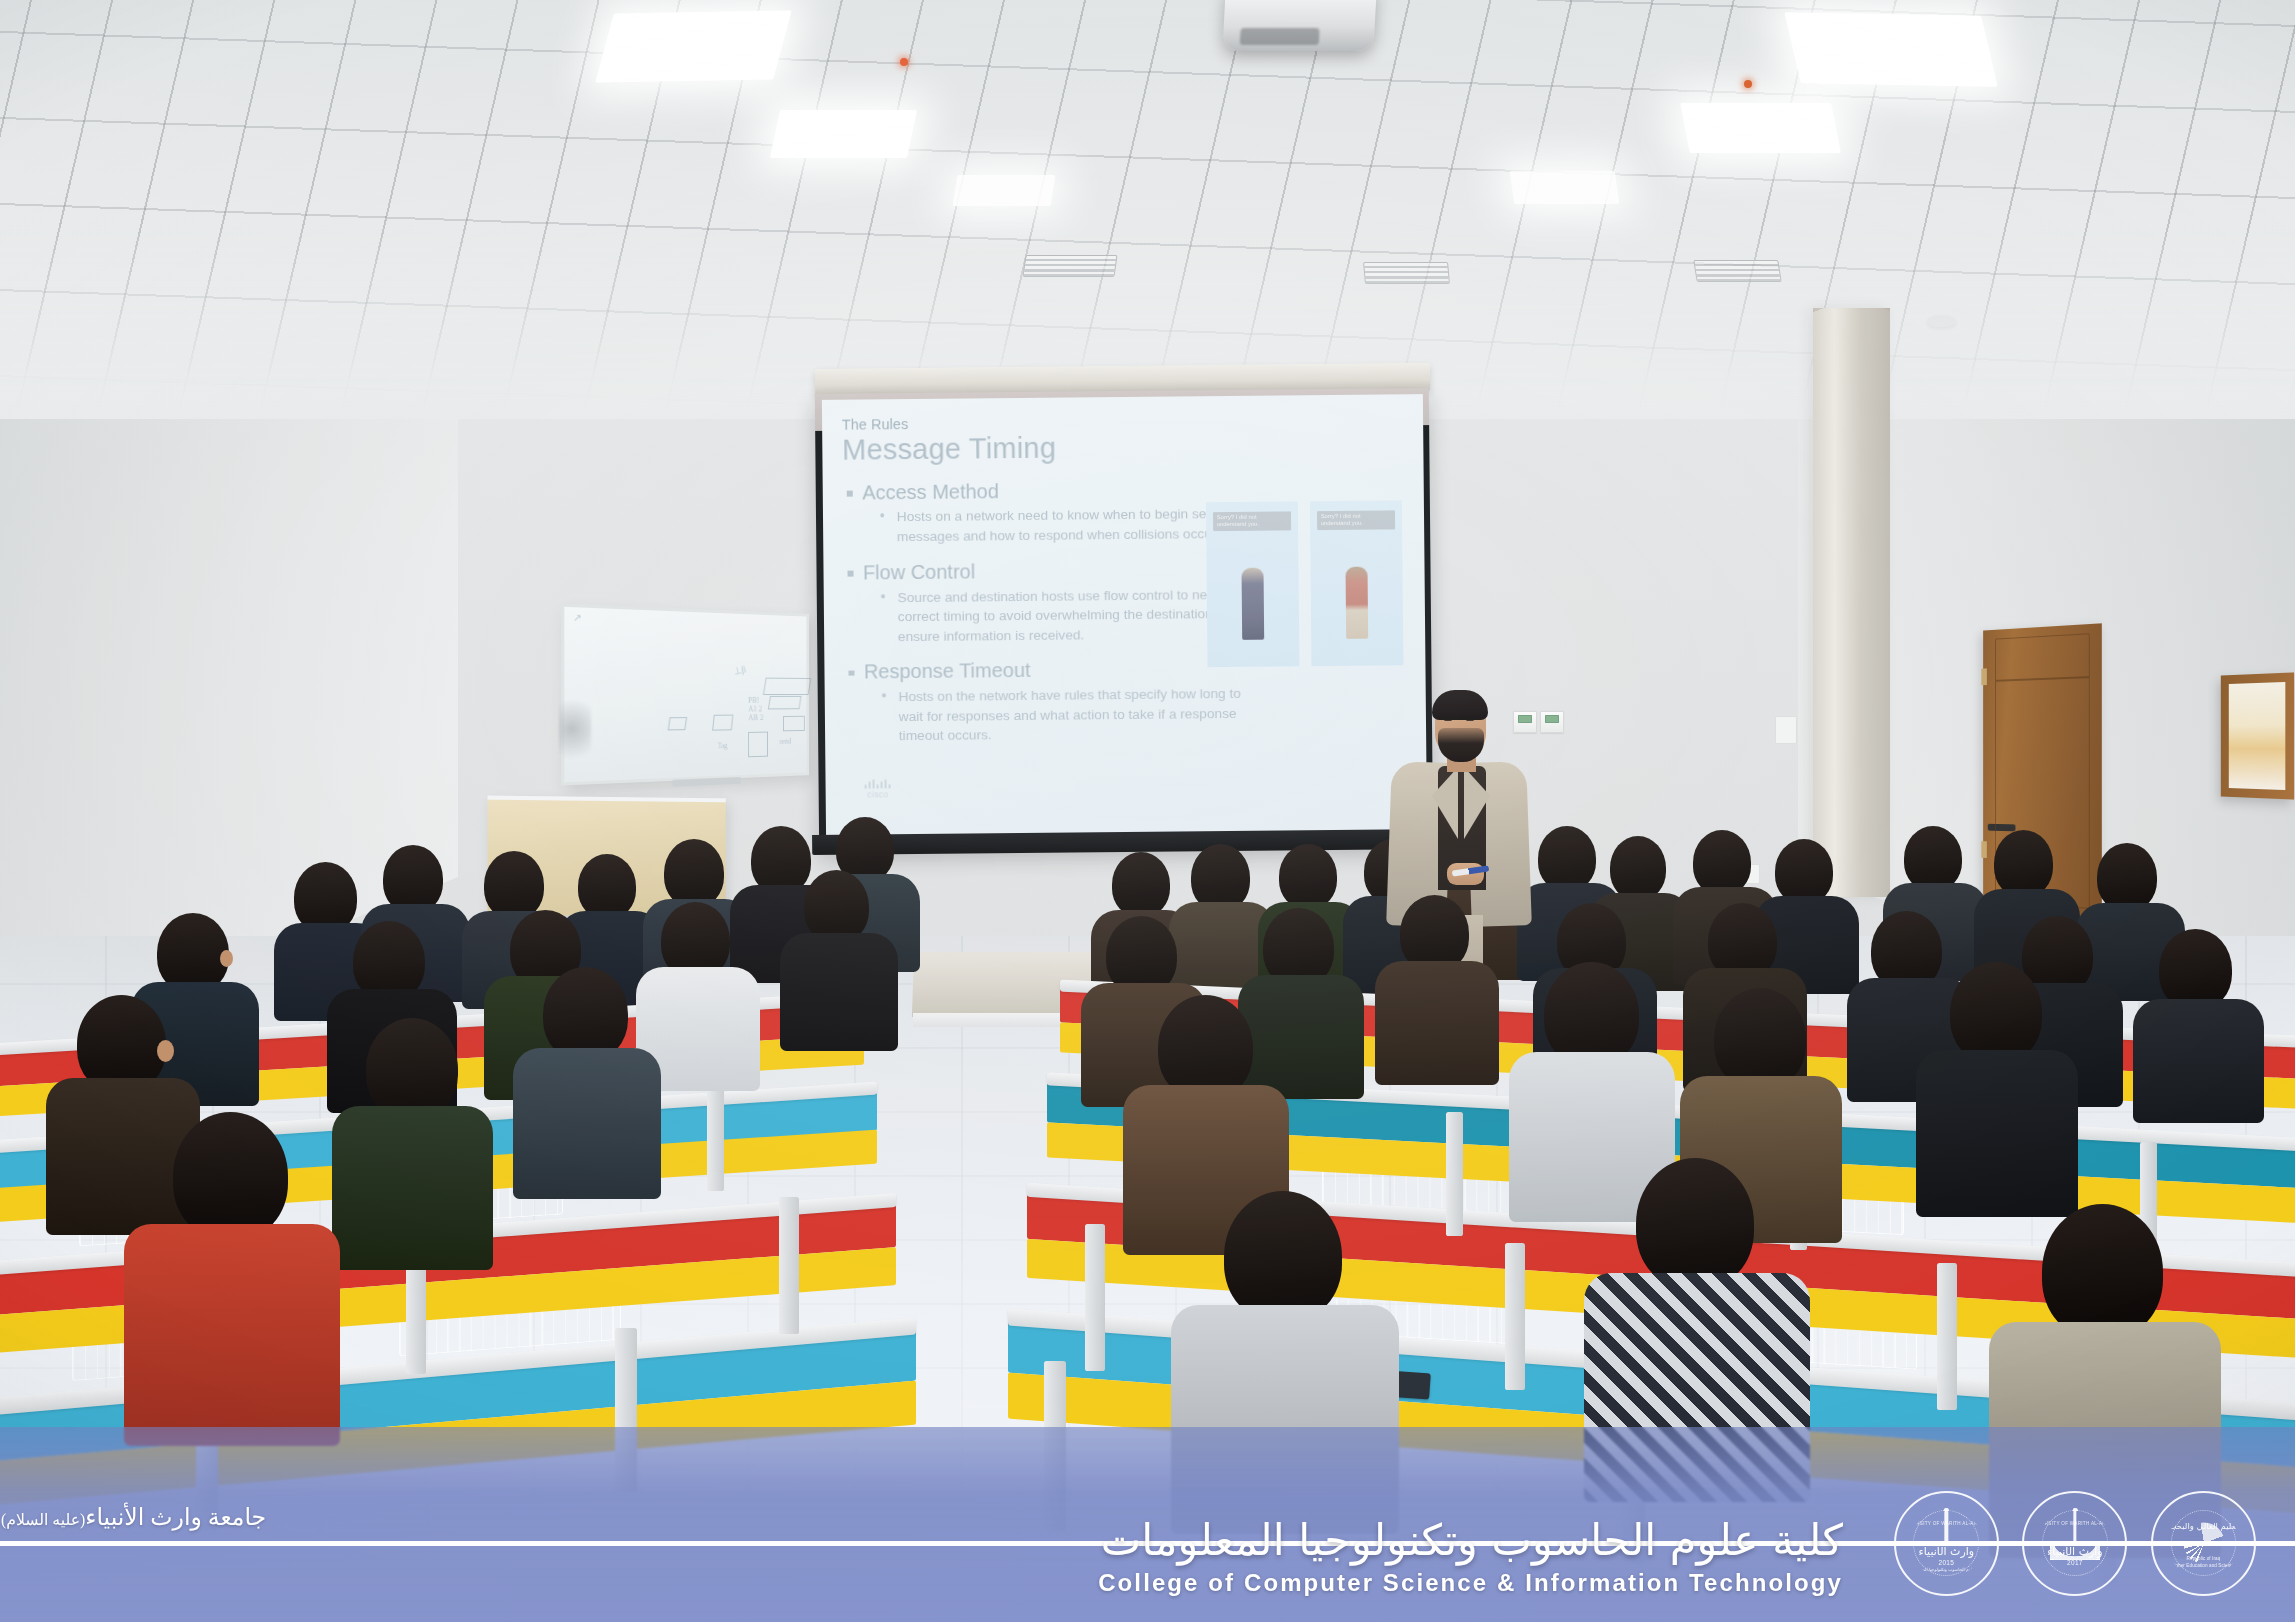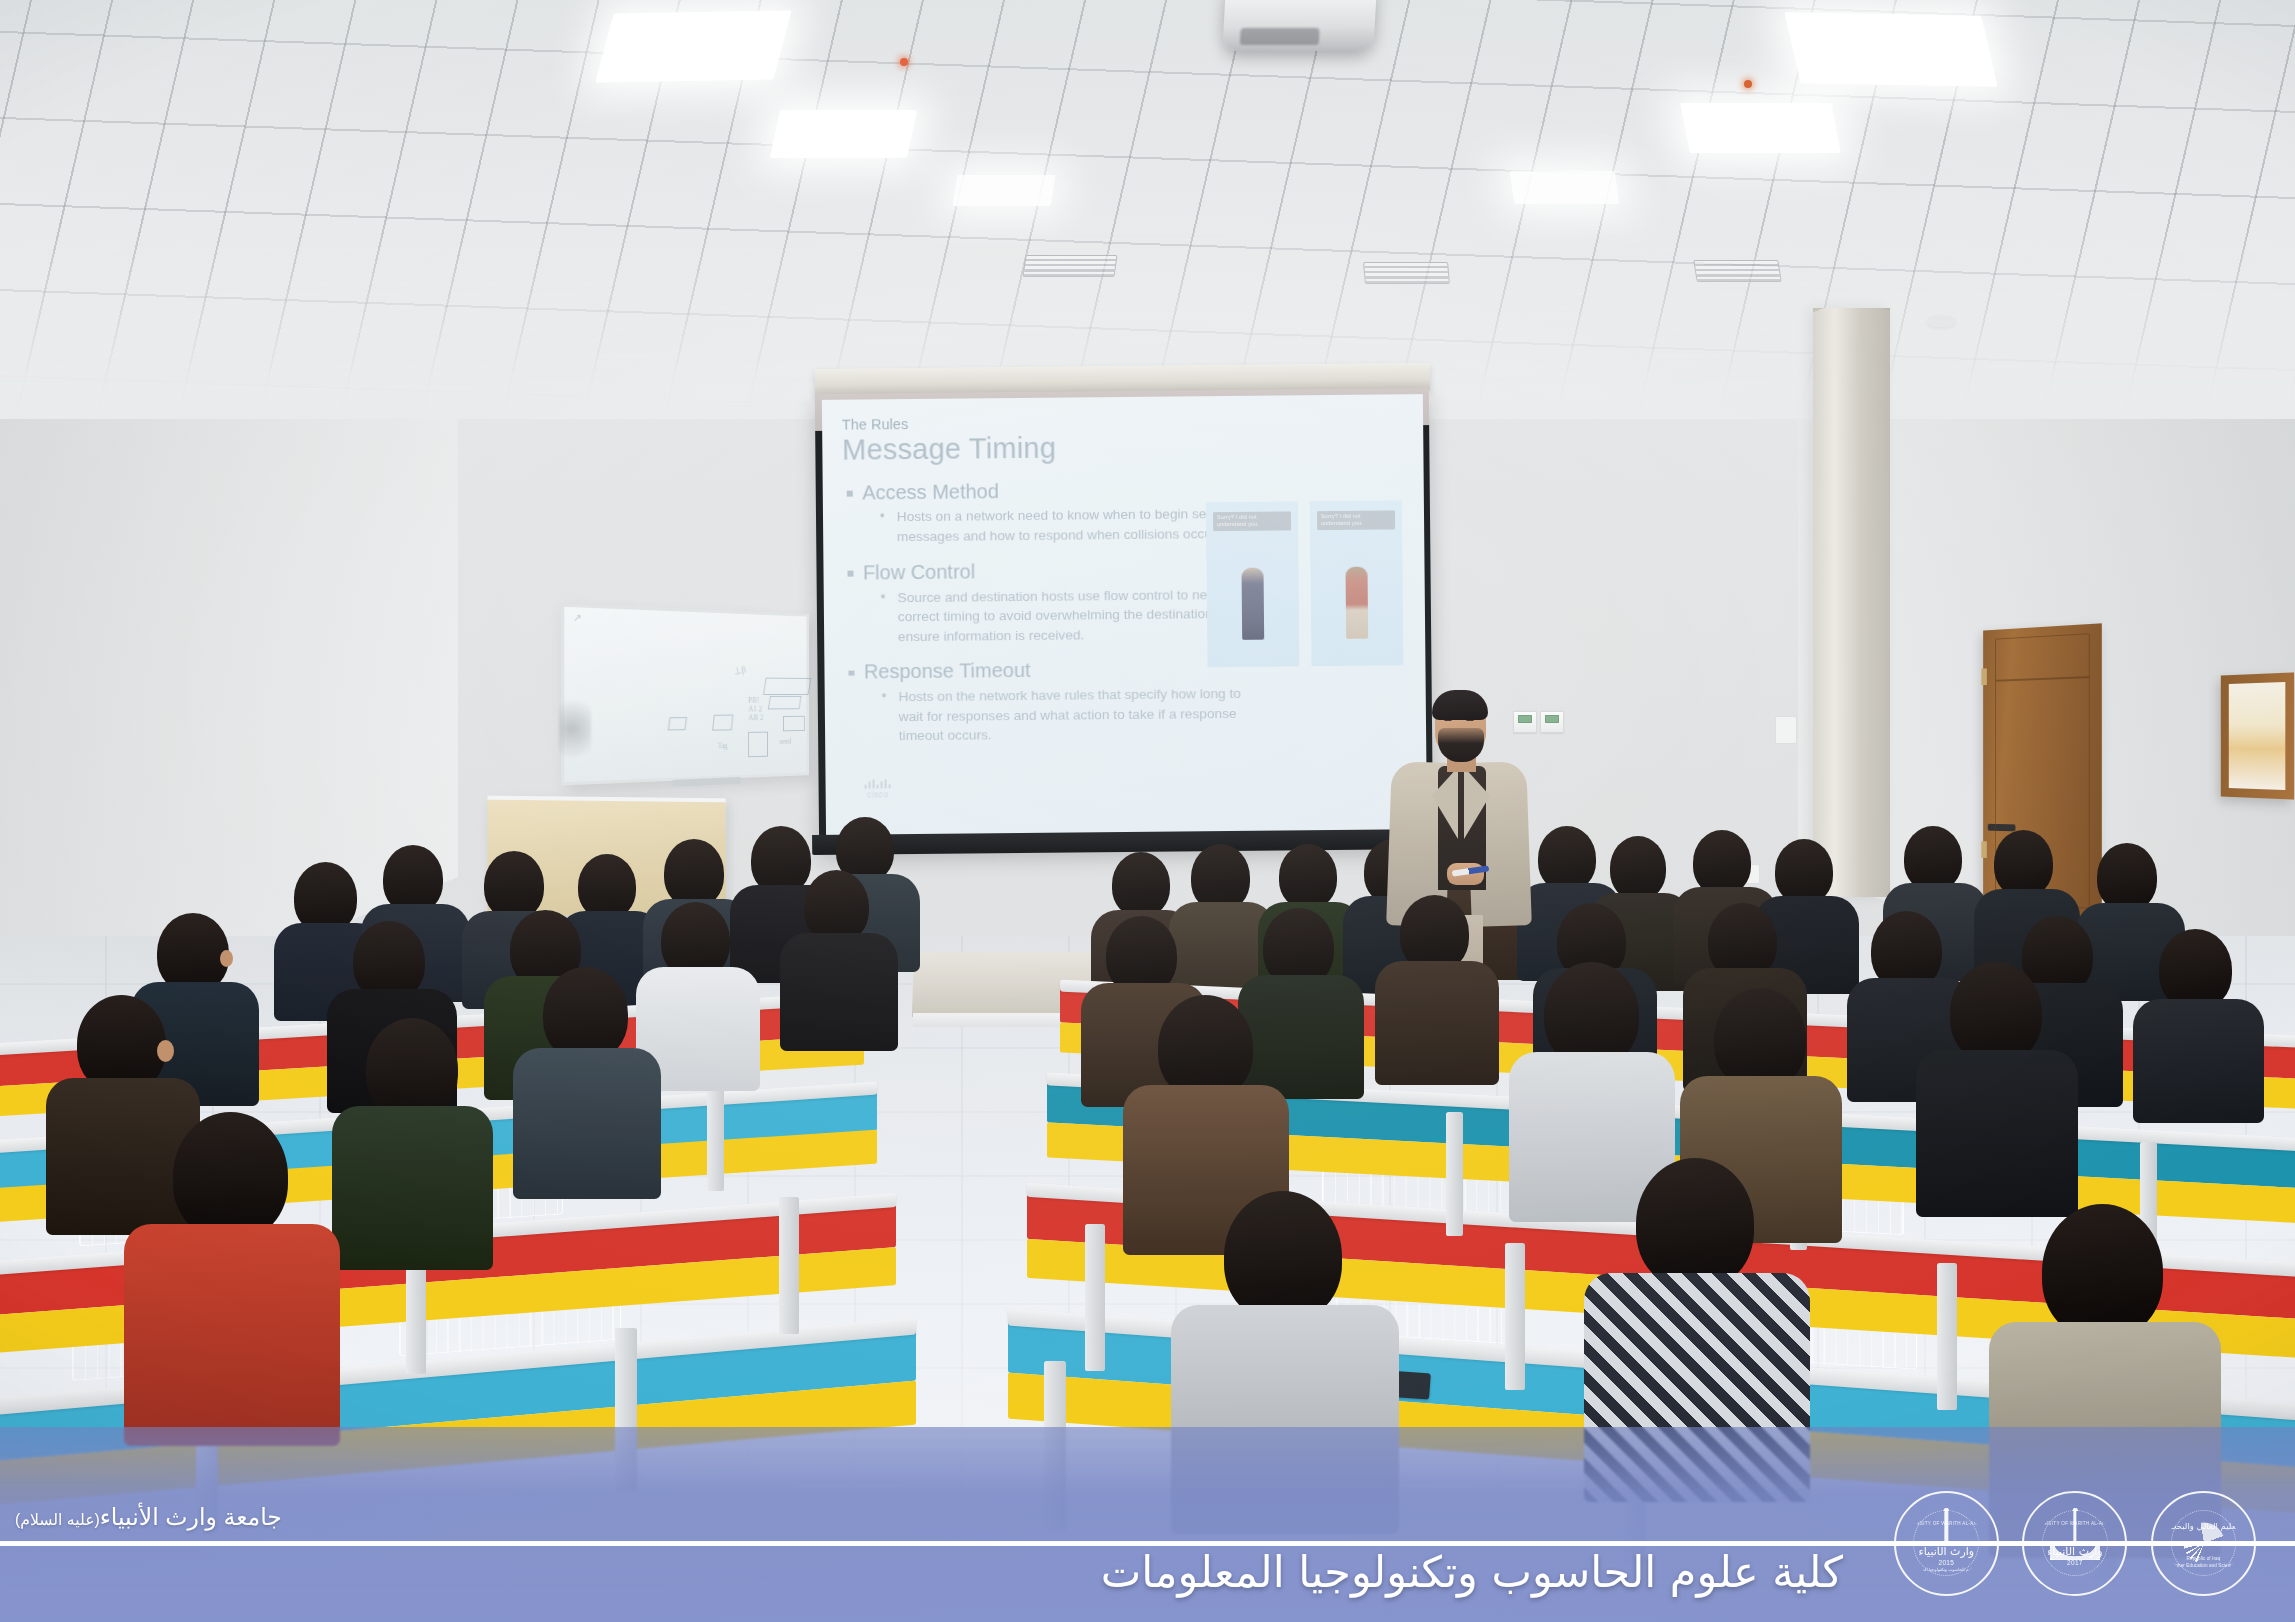--- a/index.html
+++ b/index.html
@@ -342,23 +342,23 @@
   
   .banner {
     position:absolute; left:0; bottom:0; width: 2295px; height: 196px;
     background: linear-gradient(180deg, rgba(113,129,193,.62) 0%, rgba(122,137,199,.90) 34%, rgba(130,144,203,.96) 100%);
     backdrop-filter: blur(1.3px);
   }
   .banner-line {
     position:absolute; left:0; bottom: 77px; width: 2295px; height: 4.6px; background: #ffffff;
   }
   .banner-left {
-    position:absolute; left: 15px; bottom: 92px;
+    position:absolute; left: 1px; bottom: 92px;
     color:#fff; font-size: 23.6px; direction: rtl;
-    font-family: Liberation Sans, sans-serif;
+    font-family: Liberation Serif, serif;
     text-shadow: 0 1.3px 3.3px rgba(0,0,0,.25);
     white-space: nowrap;
   }
   .banner-left .paren { font-size: 15.7px; }
   .banner-center {
     position:absolute; right: 452px; bottom: 26px; text-align: right; color:#fff;
   }
   .bc-ar {
     font-size: 43px; direction: rtl; font-family:"DejaVu Sans", sans-serif;
     letter-spacing: 0px; text-shadow: 0 2px 5.2px rgba(0,0,0,.3); white-space:nowrap;
@@ -783,20 +783,21 @@
 
   <div class="banner">
     <div class="banner-line"></div>
 
     <div class="banner-left">
       <span>جامعة وارث الأنبياء</span><span class="paren">(عليه السلام)</span>
     </div>
 
     <div class="banner-center">
       <div class="bc-ar">كلية علوم الحاسوب وتكنولوجيا المعلومات</div>
+      <div class="bc-en">College of Computer Science &amp; Information Technology</div>
     </div>
 
     <div class="logos">
 
       <div class="logo">
         <div class="emblem">
           <div class="ring-text"></div>
           <div class="minaret"></div>
           <div class="logo-cap">UNIVERSITY OF WARITH AL-ANBIYAA</div>
           <div class="logo-ar">وارث الأنبياء</div>

